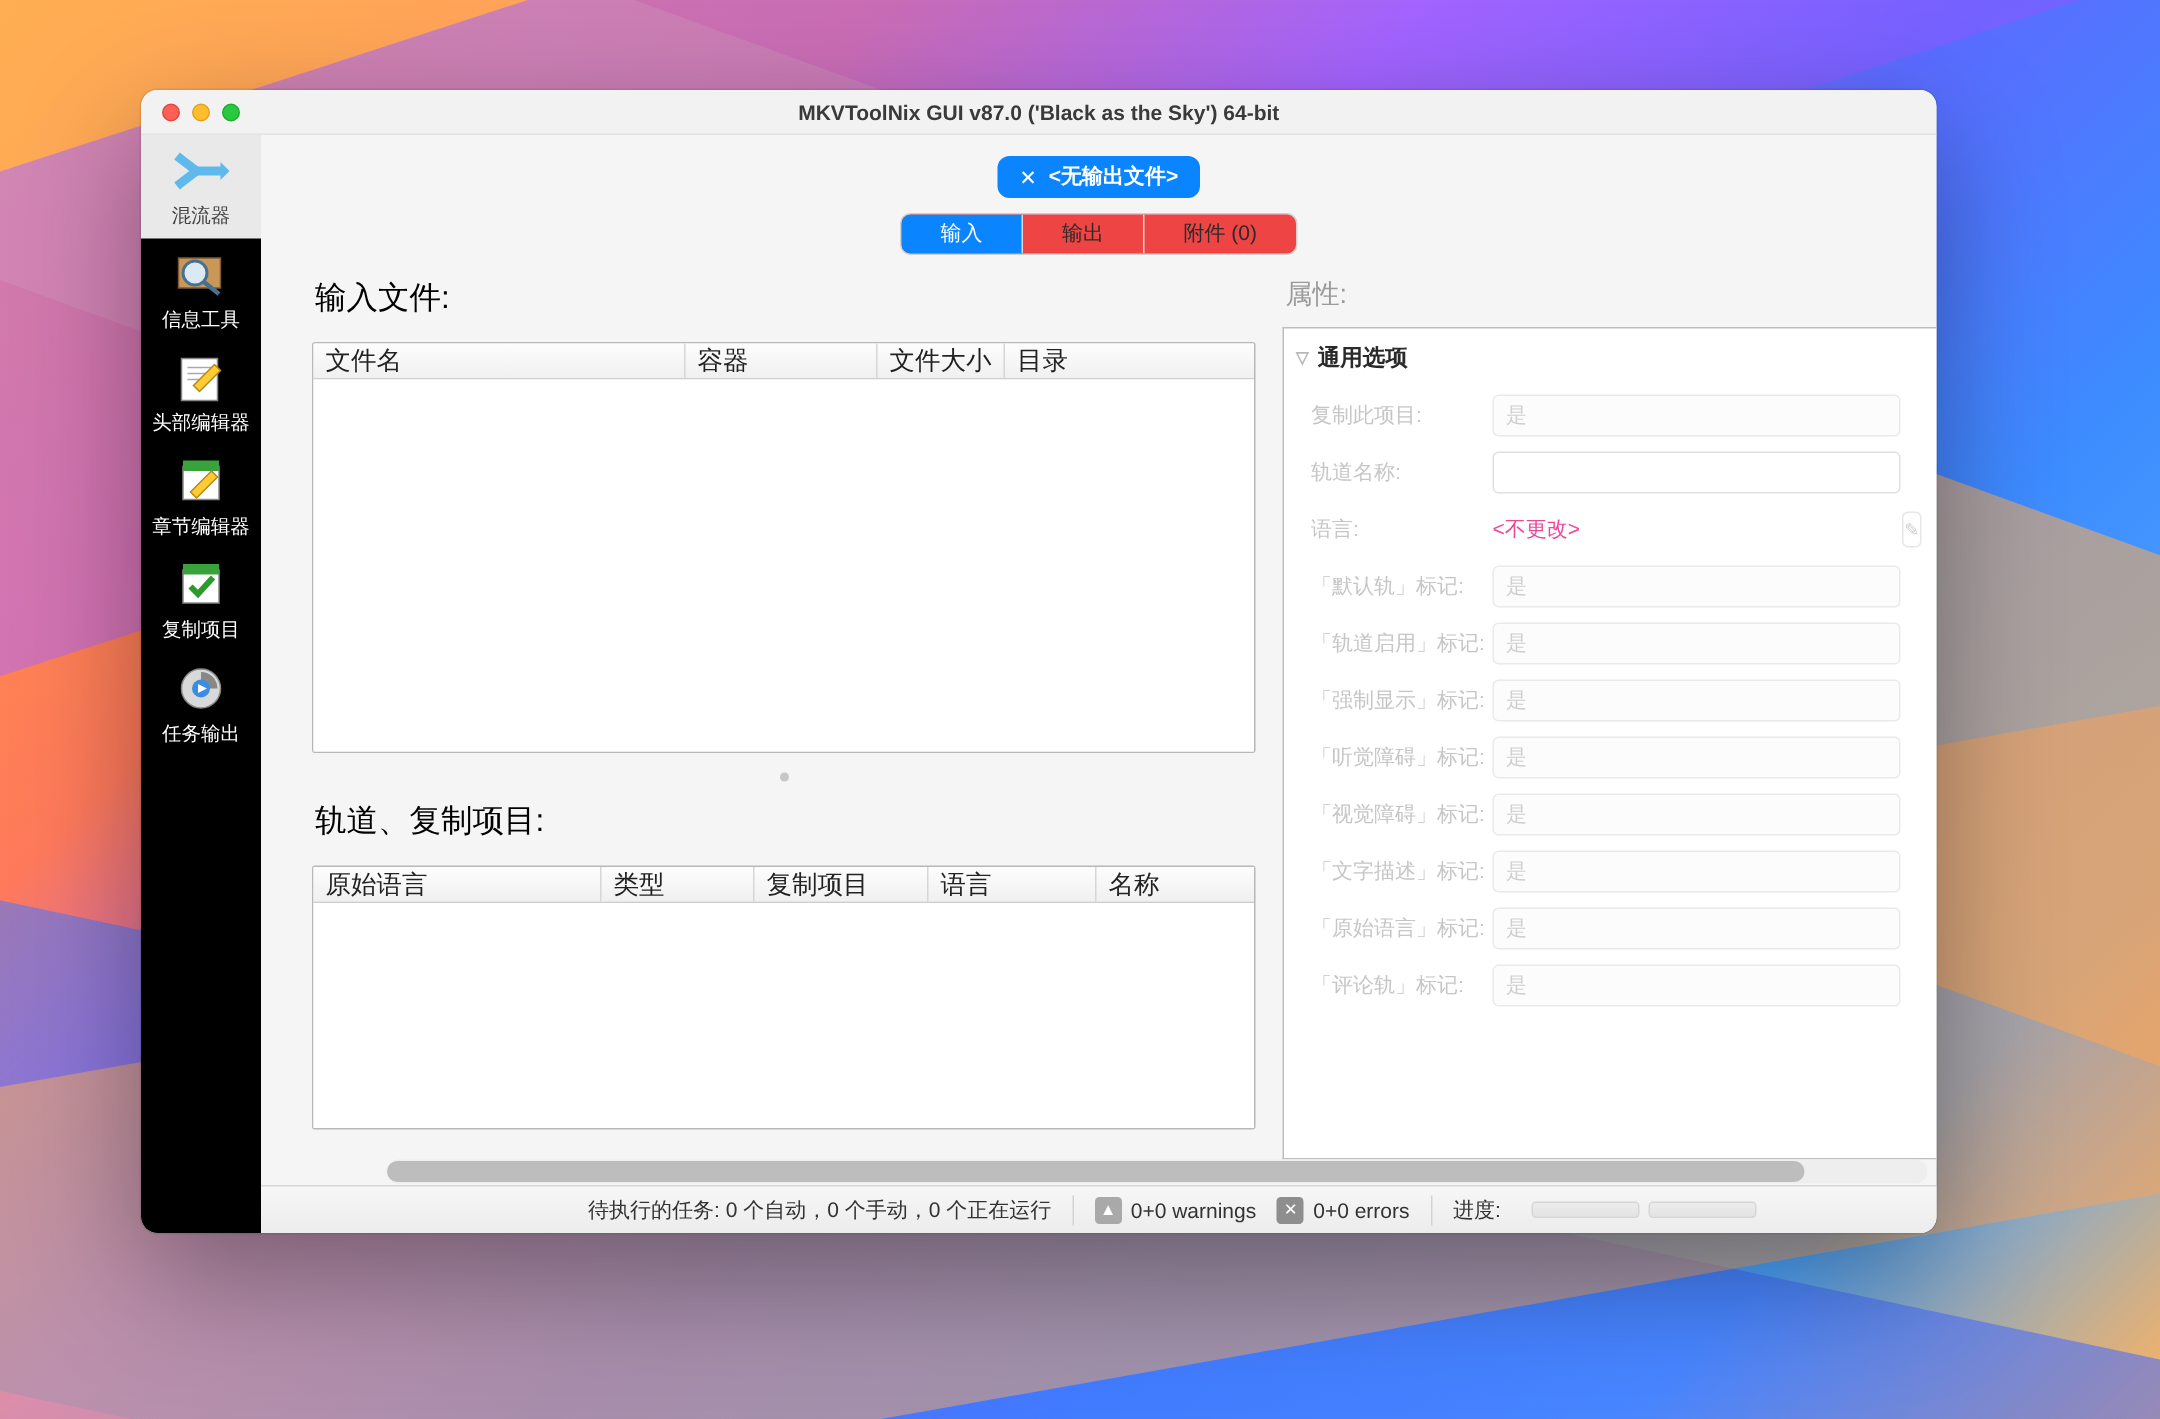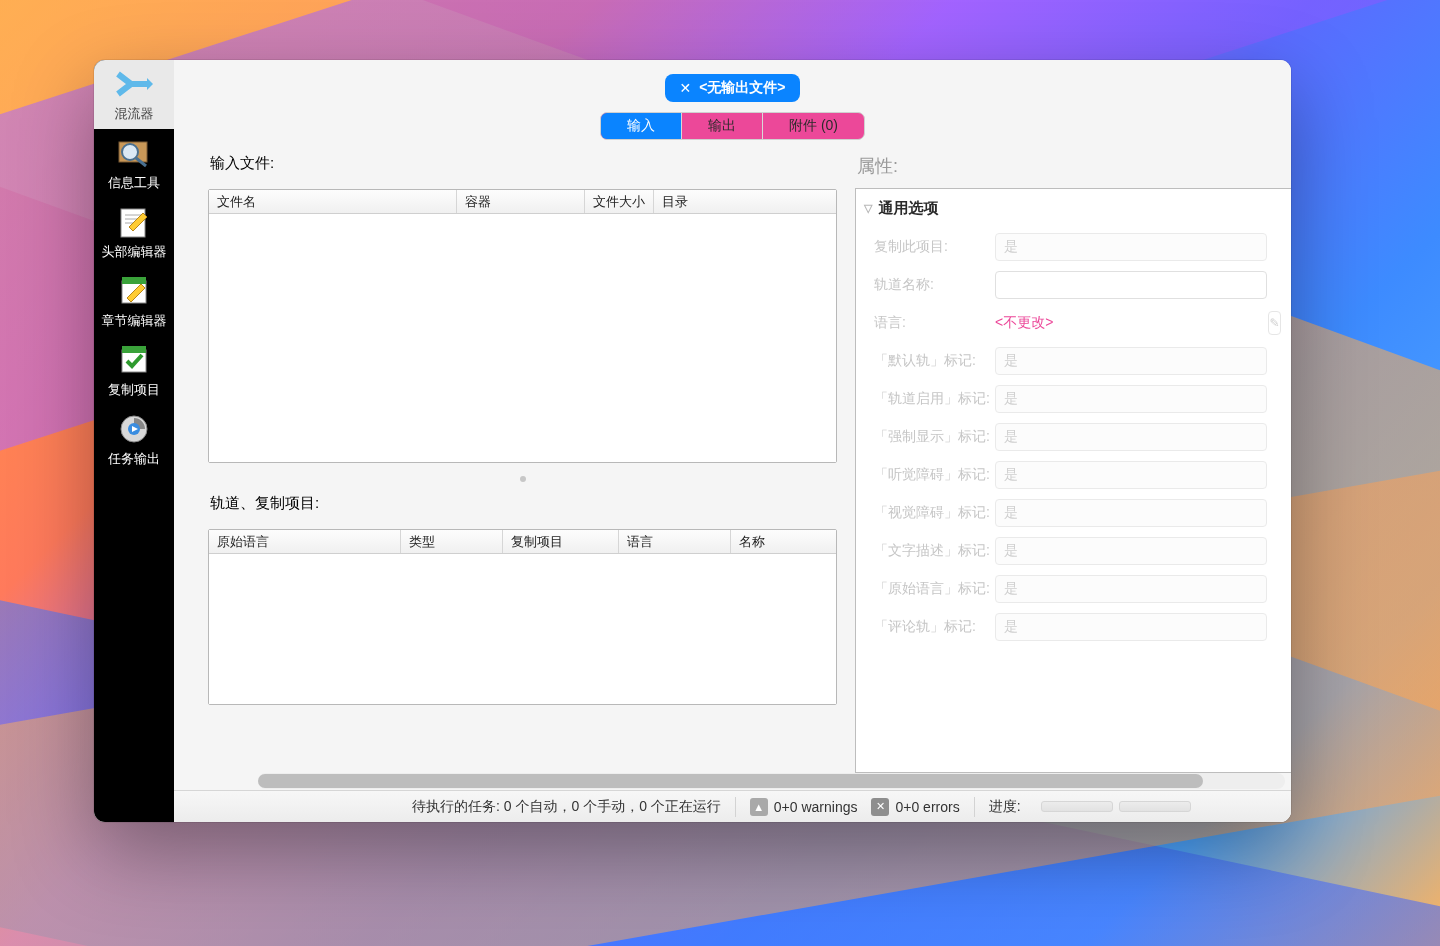--- a/index.html
+++ b/index.html
@@ -68,34 +68,34 @@
   .side-item span { font-size:13px; }
 
   .main { flex:1; display:flex; flex-direction:column; min-width:0; }
   .topbar { padding:14px 0 8px; display:flex; flex-direction:column; align-items:center; gap:10px; }
   .chip {
     background:#0a84ff; color:#fff; font-size:14px;
     padding:5px 14px; border-radius:8px; display:flex; gap:8px; align-items:center;
     font-weight:600;
   }
   .chip .x { font-weight:400; }
-  .tabs { display:flex; border:1px solid #d0d0d0; border-radius:7px; overflow:hidden; background:#ec4899; }
+  .tabs { display:flex; border:1px solid #d0d0d0; border-radius:7px; overflow:hidden; background:#ef4444; }
   .tab { padding:4px 26px; font-size:14px; color:#2b2b2b; border-right:1px solid #d8d8d8; }
   .tab:last-child{border-right:0;}
   .tab.active { background:#0a84ff; color:#fff; }
 
   .content { flex:1; display:flex; min-height:0; padding:0 0 0 34px; }
 
   .left-col { flex:1 1 auto; min-width:0; display:flex; flex-direction:column; gap:12px; padding-right:14px; padding-top:6px; }
-  .sec-label { font-size:15px; color:#000; padding:0 0 4px 2px; }
+  .sec-label { font-size:21px; color:#000; padding:0 0 4px 2px; }
   .table-wrap {
     background:#fff; border:1px solid #b8b8b8; border-radius:2px;
     display:flex; flex-direction:column; min-height:0;
   }
-  .thead { display:flex; background:linear-gradient(#fdfdfd,#f0f0f0); border-bottom:1px solid #cfcfcf; height:24px; align-items:flex-end; font-size:13px; color:#222; }
+  .thead { display:flex; background:linear-gradient(#fdfdfd,#f0f0f0); border-bottom:1px solid #cfcfcf; height:24px; align-items:flex-end; font-size:17px; color:#222; }
   .th { padding:0 8px; border-right:1px solid #d6d6d6; height:100%; display:flex; align-items:center; white-space:nowrap; }
   .th:last-child{border-right:0;}
   .tbody { flex:1; background:#fff; }
   .input-files { height:274px; }
   .track-table { height:176px; }
   .drag-handle { height:7px; display:flex; justify-content:center; align-items:center; background:#f5f5f5; }
   .drag-dot{width:6px;height:6px;border-radius:50%;background:#c7c7c7;}
 
   .right-col {
     width:440px; flex:0 0 440px;
@@ -122,21 +122,21 @@
   .lang-row .field{border:0;background:transparent;color:#ec4899;padding-left:0;}
   .edit-btn{width:26px;height:24px;border:1px solid #e6e6e6;border-radius:4px;background:#fff;display:flex;align-items:center;justify-content:center;color:#cfcfcf;font-size:12px;}
 
   .hscroll { height:16px; margin:0 6px 1px 84px; position:relative; background:#eee; border-radius:8px; }
   .hscroll .thumb { position:absolute; left:0; top:1px; height:14px; width:92%; background:#bdbdbd; border-radius:8px; }
 
   .statusbar {
     height:32px; border-top:1px solid #d6d6d6;
     background:linear-gradient(#f7f7f7,#ececec);
     display:flex; align-items:center; font-size:14px; color:#333;
-    padding:0 24px; gap:14px;
+    padding:0 4px; gap:14px;
   }
   .statusbar .spacer{flex:0 0 200px;}
   .stat-sec{display:flex;align-items:center;gap:6px;}
   .stat-ico{width:18px;height:18px;border-radius:3px;display:flex;align-items:center;justify-content:center;font-size:11px;color:#fff;}
   .warn-ico{background:#a9a9a9;}
   .err-ico{background:#8e8e8e;}
   .divider{width:1px;height:20px;background:#d3d3d3;}
   .prog-bars{display:flex;gap:6px;margin-left:6px;}
   .pbar{width:72px;height:11px;background:linear-gradient(#ececec,#e2e2e2);border:1px solid #d6d6d6;border-radius:3px;}
 </style>
@@ -145,20 +145,28 @@
 
 <div class="bg-rays">
   <div class="ray r1"></div>
     <div class="ray r2"></div>
     <div class="ray r3"></div>
     <div class="ray r4"></div>
 </div>
 
 <div class="window">
 
+  <div class="titlebar">
+    <div class="traffic">
+      <div class="tl red"></div>
+      <div class="tl yel"></div>
+      <div class="tl grn"></div>
+    </div>
+    <div class="title">MKVToolNix GUI v87.0 ('Black as the Sky') 64-bit</div>
+  </div>
 
   <div class="body">
     <div class="sidebar">
       <div class="side-item active">
         <div class="side-ico">
           <svg width="38" height="32" viewBox="0 0 38 32">
               <path d="M3 6 L16 16 L3 26" fill="none" stroke="#5fb9ea" stroke-width="6" stroke-linejoin="round"></path>
               <path d="M16 16 L34 16" stroke="#5fb9ea" stroke-width="6"></path>
               <path d="M32 10 L38 16 L32 22 Z" fill="#5fb9ea"></path>
             </svg>

